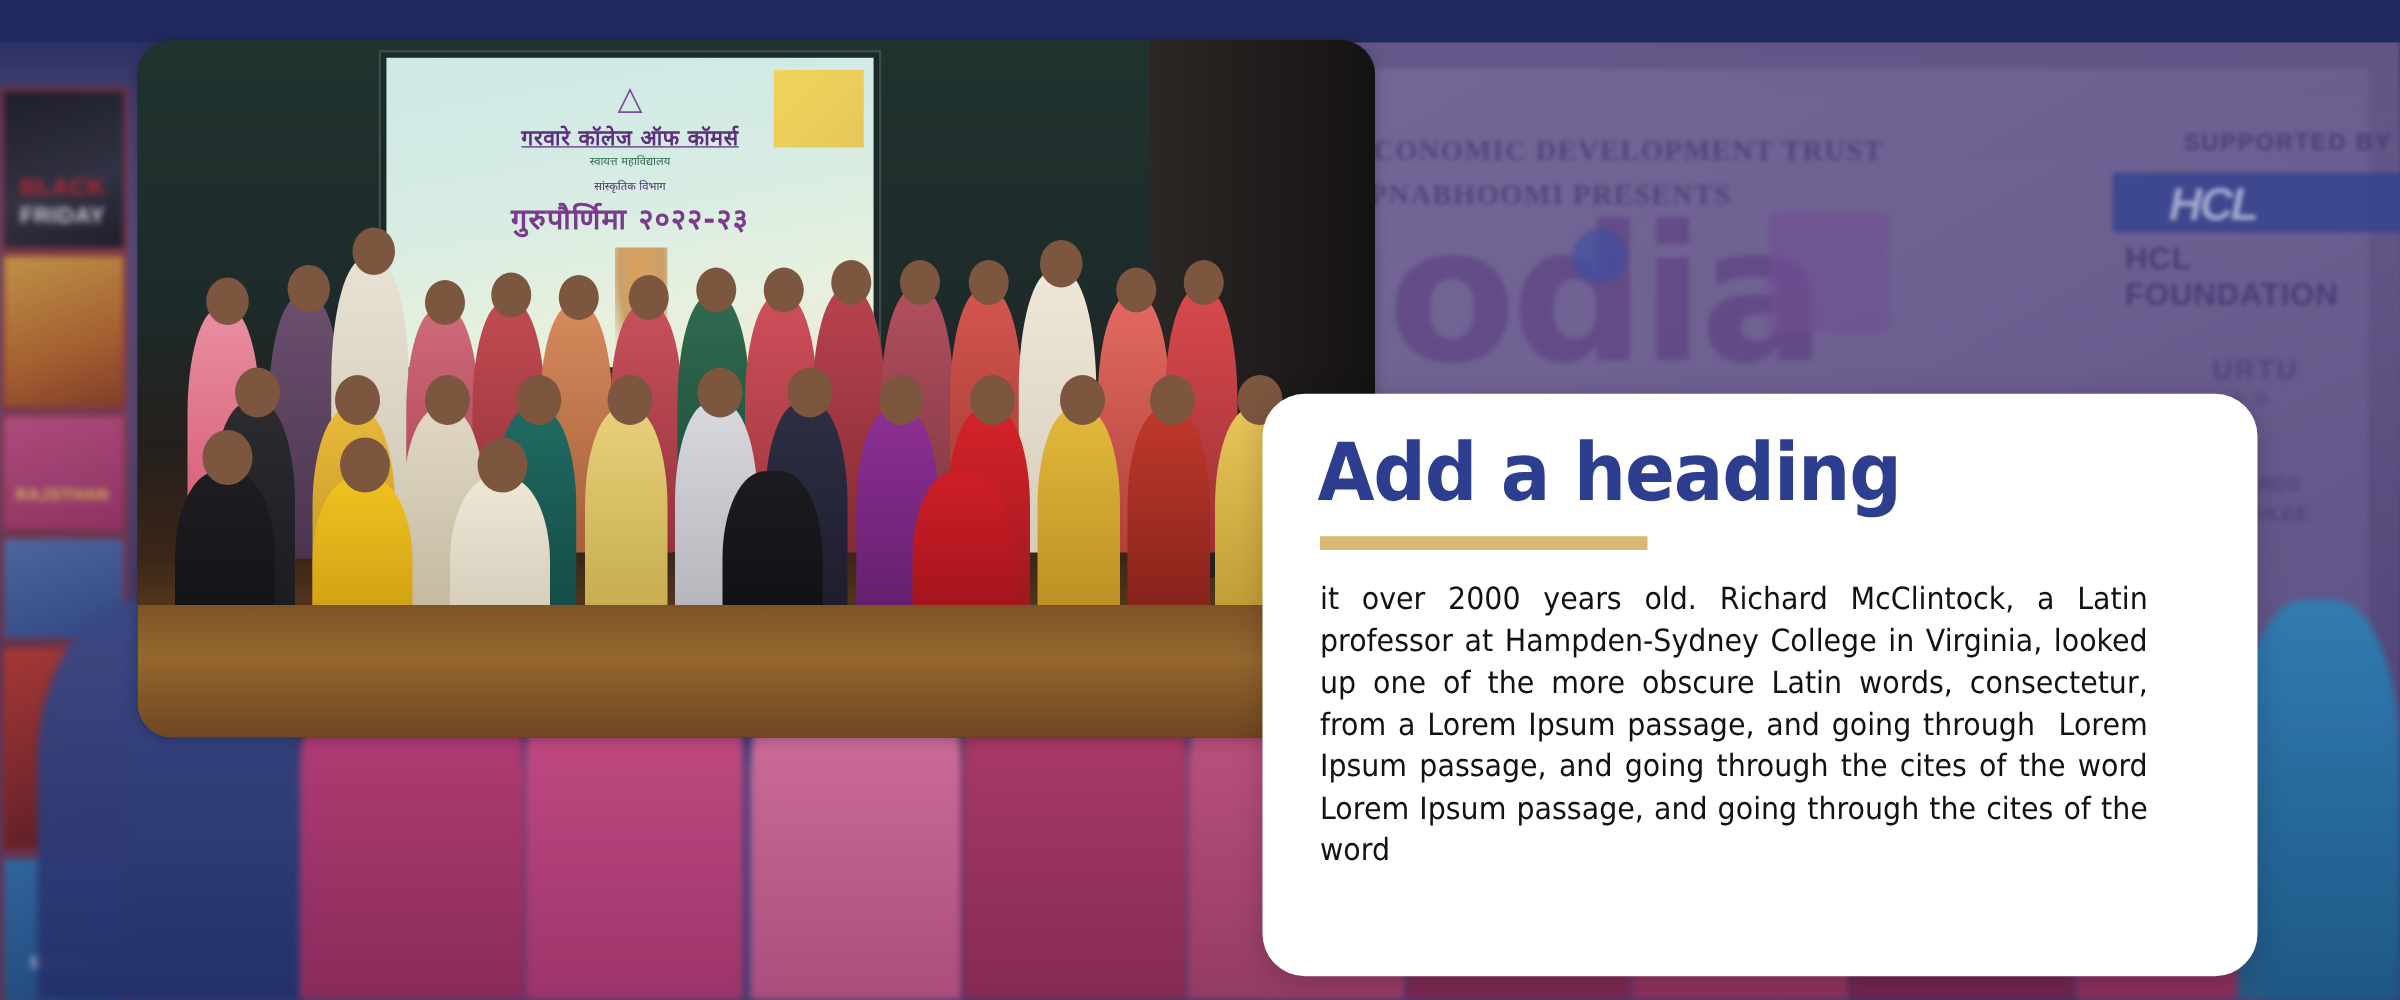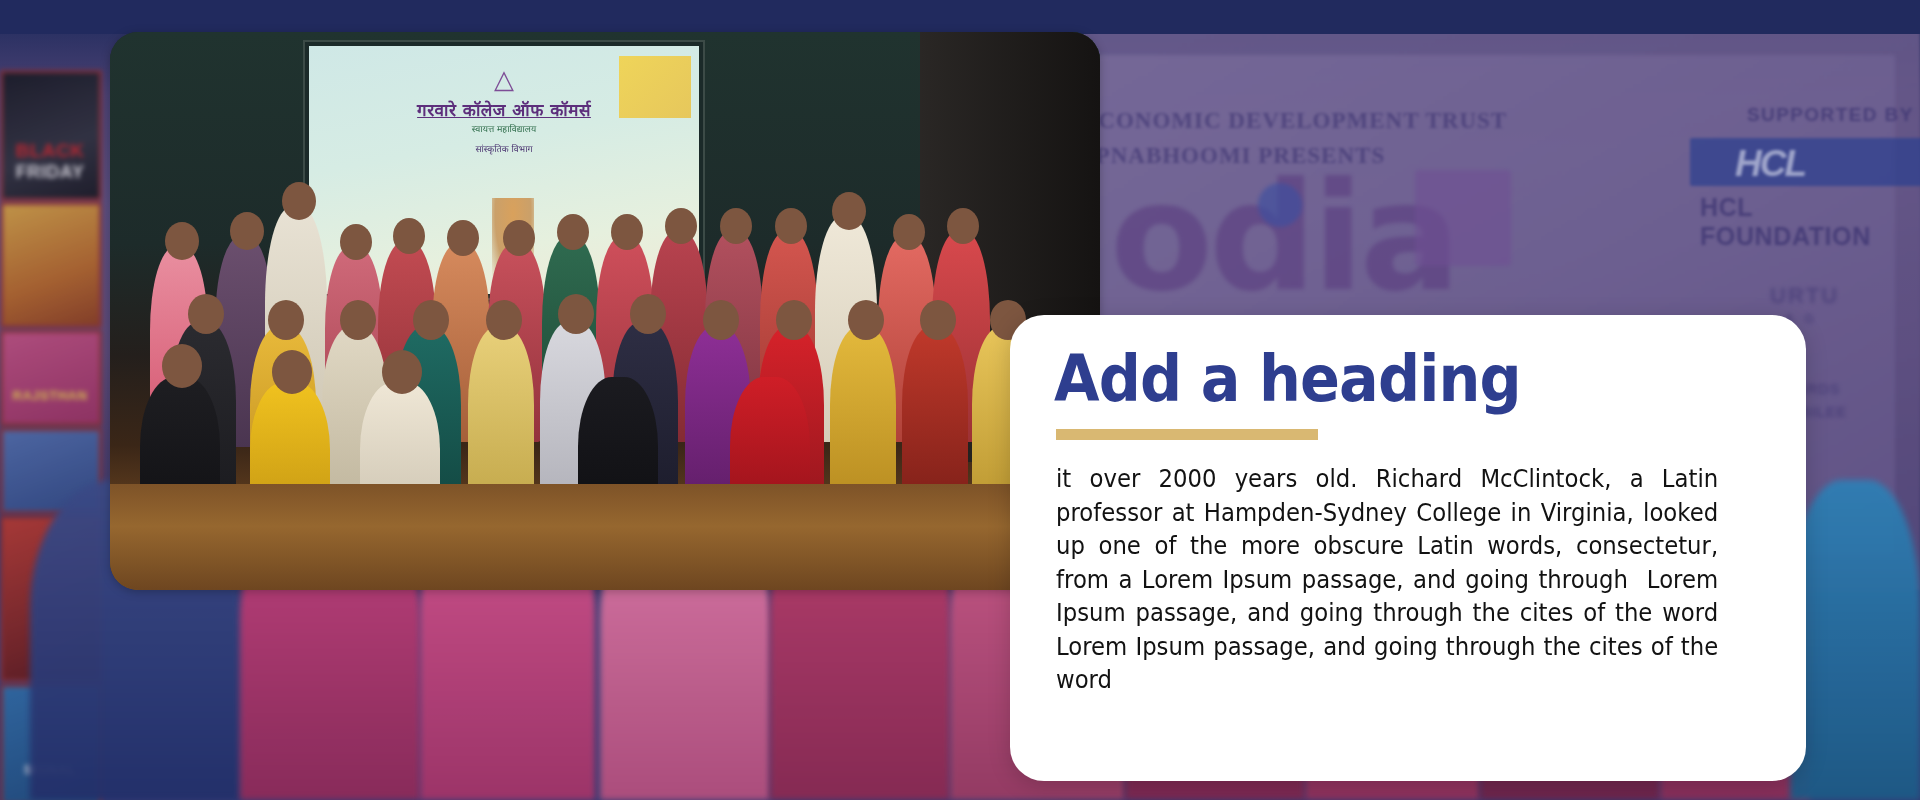--- a/index.html
+++ b/index.html
@@ -322,20 +322,21 @@
 
   <div class="photo-card">
     <div class="stage-dark"></div>
     <div class="stage-curtain-r"></div>
 
     <div class="proj-screen">
       <div class="slide-txt s-logo">△</div>
       <div class="slide-txt s-title">गरवारे कॉलेज ऑफ कॉमर्स</div>
       <div class="slide-txt s-sub">स्वायत्त महाविद्यालय</div>
       <div class="slide-txt s-dept">सांस्कृतिक विभाग</div>
+      <div class="slide-txt s-main">गुरुपौर्णिमा २०२२-२३</div>
       <div class="s-fig"></div>
       <div class="s-badge"></div>
     </div>
 
     <div class="rows">
 
       <div class="person" style="left:40px;  top:215px; width:58px; height:200px; background:linear-gradient(180deg,#e98fa0,#d4556f);"></div>
       <div class="head" style="left:55px;  top:190px; width:34px; height:38px;"></div>
       <div class="person" style="left:105px; top:205px; width:58px; height:210px; background:linear-gradient(180deg,#6b4f6e,#4a3550);"></div>
       <div class="head" style="left:120px; top:180px; width:34px; height:38px;"></div>

